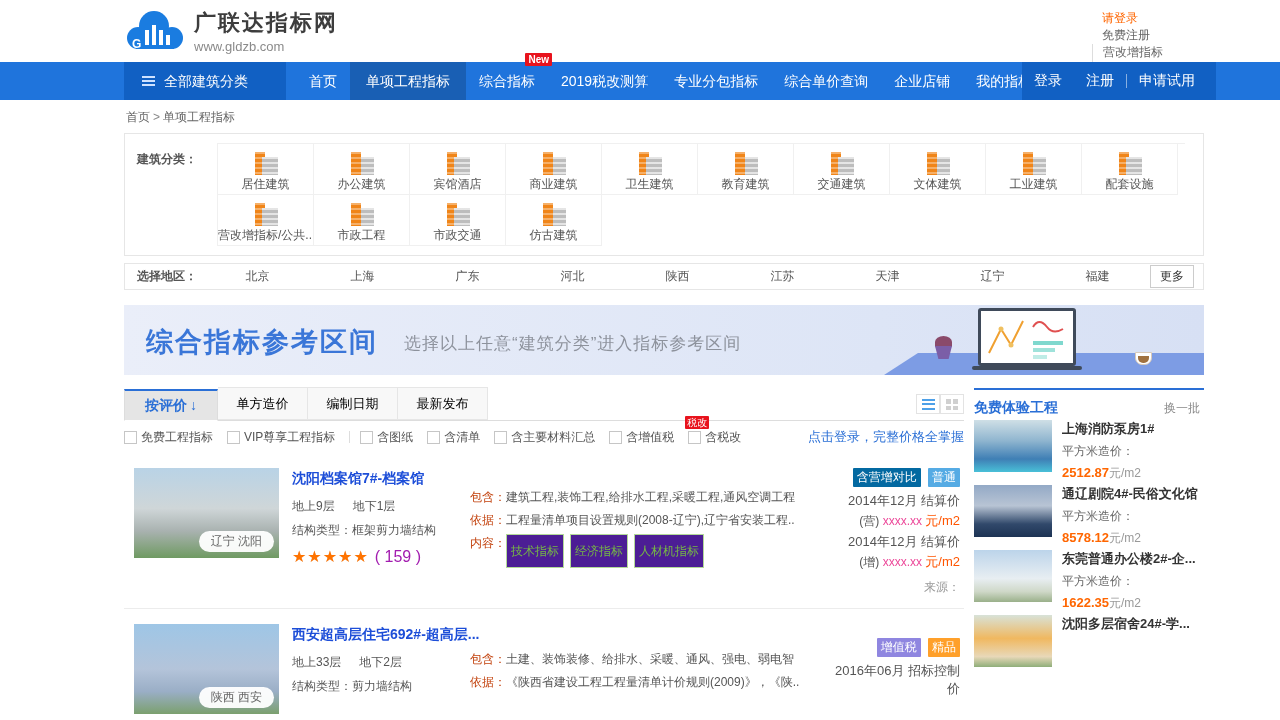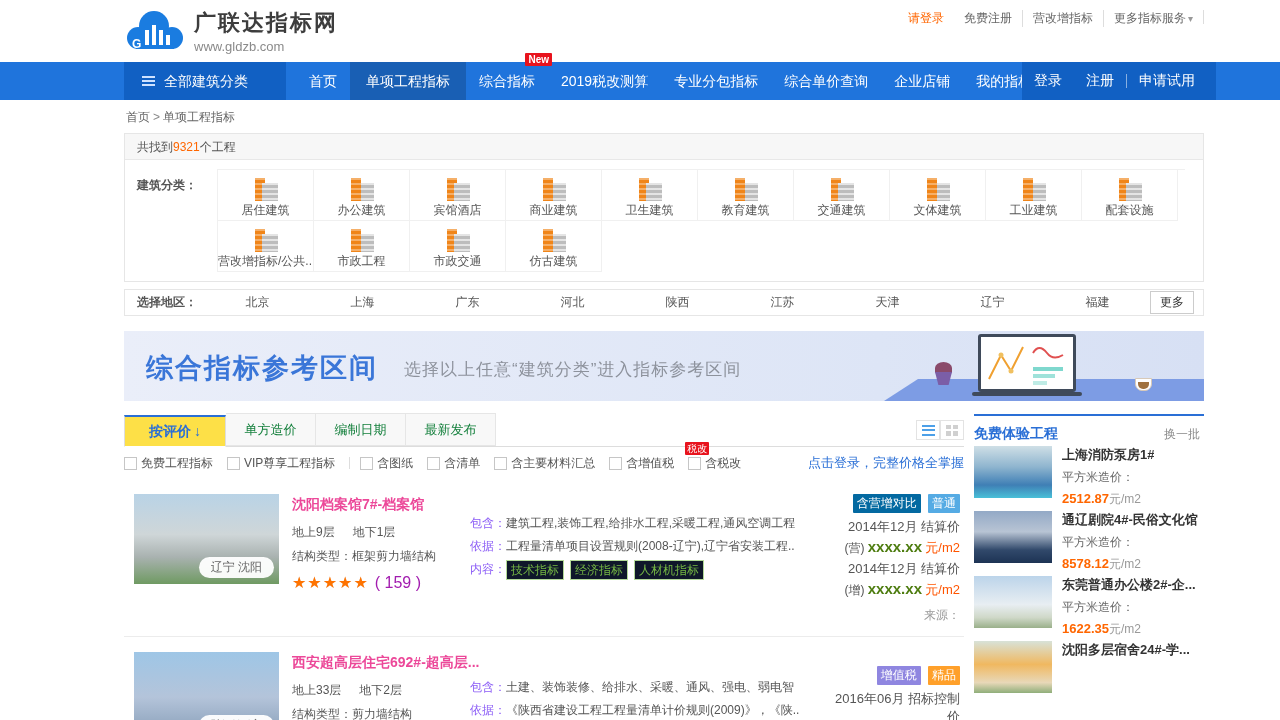--- a/index.html
+++ b/index.html
@@ -7,22 +7,22 @@
     font-family:"Liberation Sans","DejaVu Sans",sans-serif; }
   a { text-decoration:none; }
 
   
   .header { height:62px; position:relative; background:#fff; }
   .logo { position:absolute; left:124px; top:7px; display:flex; align-items:center; }
   .logo-mark { width:62px; height:48px; }
   .logo-text { margin-left:8px; }
   .logo-title { font-size:22px; font-weight:bold; color:#3d3d3d; letter-spacing:2px; }
   .logo-url { font-size:13px; color:#8a8a8a; margin-top:1px; }
-  .top-links { position:absolute; right:76px; top:10px; display:flex; align-items:flex-start;
-    font-size:12px; color:#666; }
+  .top-links { position:absolute; right:88px; top:10px; display:flex; align-items:flex-start;
+    font-size:12px; color:#666;flex-direction:column; }
   .top-links > * { padding:0 10px; }
   .tl-login { color:#ff6600; }
   .tl-sep { border-left:1px solid #ddd; }
   .tl-caret { color:#999; font-size:10px; padding:0; margin-left:2px; }
   .tl-end { border-left:1px solid #ddd; height:14px; padding:0; }
 
   
   .nav { height:38px; background:#1f74dc; position:relative; white-space:nowrap; }
   .nav-left { position:absolute; left:124px; top:0; width:162px; height:38px; background:#1160c3;
     color:#fff; font-size:14px; line-height:38px; padding-left:18px; cursor:pointer; }
@@ -87,23 +87,23 @@
     border:1px solid #d8c9b8; border-radius:0 0 7px 7px; }
   .cup i { display:block; margin:3px 2px 0; height:7px; background:#a0713f; border-radius:0 0 5px 5px; }
 
   
   .main { margin-top:13px; display:flex; }
   .left-col { width:840px; }
   .sidebar { width:230px; margin-left:10px; border-top:2px solid #2a6fd6; padding-top:9px; }
 
   
   .tabstrip { display:flex; border-bottom:1px solid #ddd; height:33px; align-items:flex-end; }
-  .tab { width:90px; text-align:center; font-size:13px; color:#15803d; line-height:31px;
+  .tab { width:90px; text-align:center; font-size:13px; color:#000000; line-height:31px;
     background:#f8f8f8; border:1px solid #e6e6e6; border-left:none; cursor:pointer; }
-  .tab.active { width:102px; background:#fde047; color:#2a6fd6; font-weight:bold; font-size:14px;
+  .tab.active { width:94px; background:#e5e5e5; color:#2a6fd6; font-weight:bold; font-size:14px;
     border:1px solid #ddd; border-top:2px solid #2a6fd6; border-bottom:1px solid #fff; margin-bottom:-1px; line-height:29px; }
   .tab .arrow { margin-left:3px; }
   .view-icons { margin-left:auto; display:flex; margin-bottom:6px; }
   .vicon { width:24px; height:20px; border:1px solid #e3e3e3; background:#fff; display:flex;
     align-items:center; justify-content:center; cursor:pointer; }
   .icon-list i { display:block; width:13px; height:11px;
     background:repeating-linear-gradient(to bottom,#4da0e8 0 2px,transparent 2px 4.5px); }
   .icon-grid i { display:block; width:12px; height:11px; background-color:#d0d0d0;
     background-image:linear-gradient(to right,transparent 0 5px,#fff 5px 7px,transparent 7px),
                      linear-gradient(to bottom,transparent 0 4.5px,#fff 4.5px 6.5px,transparent 6.5px); }
@@ -118,42 +118,42 @@
   .login-hint { margin-left:auto; color:#2a6fd6; font-size:13px; cursor:pointer; }
 
   
   .listing { display:flex; padding:15px 0 12px 10px; border-bottom:1px solid #ececec; }
   .thumb { width:145px; height:90px; position:relative; flex:none; }
   .thumb.t0 { background:linear-gradient(180deg,#b9d3e6 0%,#cfd6d8 45%,#a9b2b0 70%,#6f9a62 100%); }
   .thumb.t1 { background:linear-gradient(180deg,#9ec6e6 0%,#b4c4da 50%,#9aaec6 75%,#7ba06e 100%); }
   .loc-pill { position:absolute; right:5px; bottom:6px; background:rgba(255,255,255,.95); color:#666;
     font-size:12px; padding:2px 12px; border-radius:11px; }
   .linfo { width:178px; margin-left:13px; flex:none; }
-  .ltitle { display:block; color:#ec4899; font-size:14px; font-weight:bold; margin:2px 0 10px; cursor:pointer; white-space:nowrap; }
+  .ltitle { display:block; color:#1d4ed8; font-size:14px; font-weight:bold; margin:2px 0 10px; cursor:pointer; white-space:nowrap; }
   .lrow { font-size:12px; color:#555; margin-bottom:7px; }
   .lrow .sp { margin-left:18px; }
   .lstars { margin-top:9px; display:flex; align-items:center; }
   .stars { position:relative; display:inline-block; font-size:16px; line-height:1; color:#ddd; letter-spacing:1px; }
   .stars .sfill { position:absolute; left:0; top:0; overflow:hidden; white-space:nowrap; color:#ff7300; }
   .rcount { font-size:16px; color:#a21caf; margin-left:6px; }
   .ldetails { width:358px; flex:none; font-size:12px; color:#555; margin-top:20px; }
   .drow { margin-bottom:5px; line-height:18px; display:flex; }
-  .dlabel { flex:none; color:#8b5cf6; }
+  .dlabel { flex:none; color:#c2410c; }
   .dtext { color:#555; overflow:hidden; white-space:nowrap; }
-  .gtag { border:1px solid #b3d998; color:#76b944; padding:0 4px; margin-right:6px; background:#0f172a; }
+  .gtag { border:1px solid #b3d998; color:#76b944; padding:7px 4px; margin-right:6px; background:#4c1d95; }
   .lprice { margin-left:auto; width:142px; text-align:right; font-size:12px; color:#555; padding-right:4px; }
   .badges { margin-bottom:5px; }
   .badge { display:inline-block; color:#fff; font-size:12px; padding:1px 4px; margin-left:4px; border-radius:1px; }
   .badge.green { background:#0369a1; }
   .badge.blue { background:#55abe4; }
   .badge.purple { background:#8f86e0; }
   .badge.gold { background:#ffa02a; }
   .pdate { font-size:13px; color:#555; margin-bottom:2px; }
   .pval { margin-bottom:3px; }
-  .pnum { color:#4d7c0f; font-weight:bold; font-size:15px; }
+  .pnum { color:#ec4899; font-weight:normal; font-size:12px; }
   .punit { color:#ff5500; font-size:13px; }
   .psource { color:#999; margin-top:8px; }
   .listing2 .ldetails { margin-top:26px; }
   .listing2 .badges { margin-top:14px; }
 
   
   .sb-head { display:flex; align-items:center; }
   .sb-title { color:#2a6fd6; font-size:14px; font-weight:bold; }
   .sb-refresh { margin-left:auto; color:#888; font-size:12px; cursor:pointer; padding-right:4px; }
   .sitem { display:flex; margin-top:3px; cursor:pointer; }
@@ -224,23 +224,20 @@
   </div>
 </div>
 
 <div class="container">
 
   <div class="breadcrumb">
     <span>首页</span><span class="bc-sep">&gt;</span><span>单项工程指标</span>
   </div>
 
   <div class="box">
-    <div class="results-bar">
-      <span>共找到</span><span class="count">9321</span><span>个工程</span>
-    </div>
     <div class="cat-section">
       <div class="cat-label">建筑分类：</div>
       <div class="cat-grid">
         <div class="cat-cell">
             <div class="cat-icon">
               <i class="o"></i>
               <i class="g"></i>
             </div>
             <div class="cat-name">居住建筑</div>
           </div>

